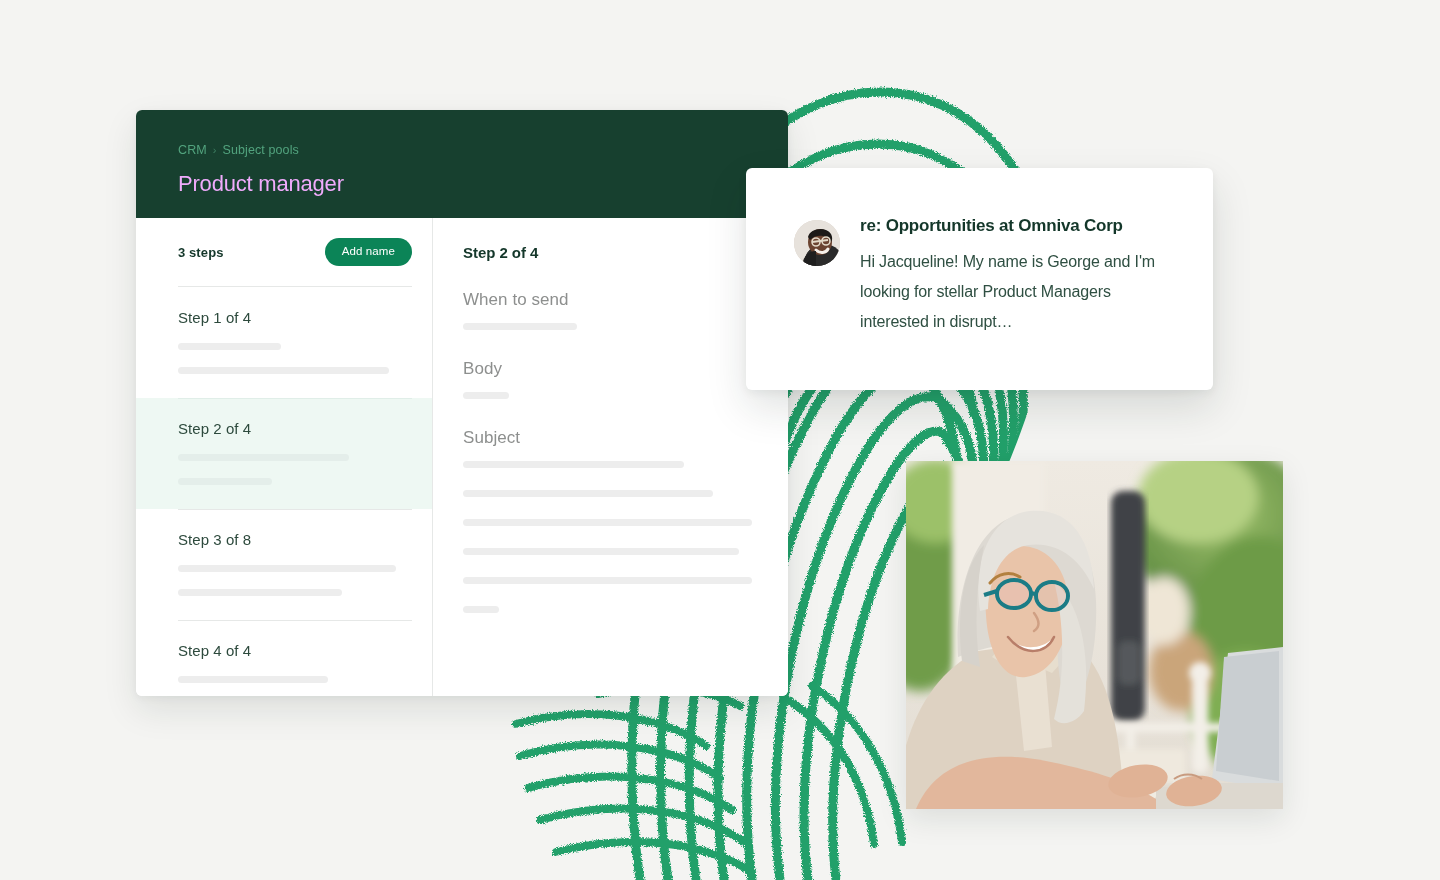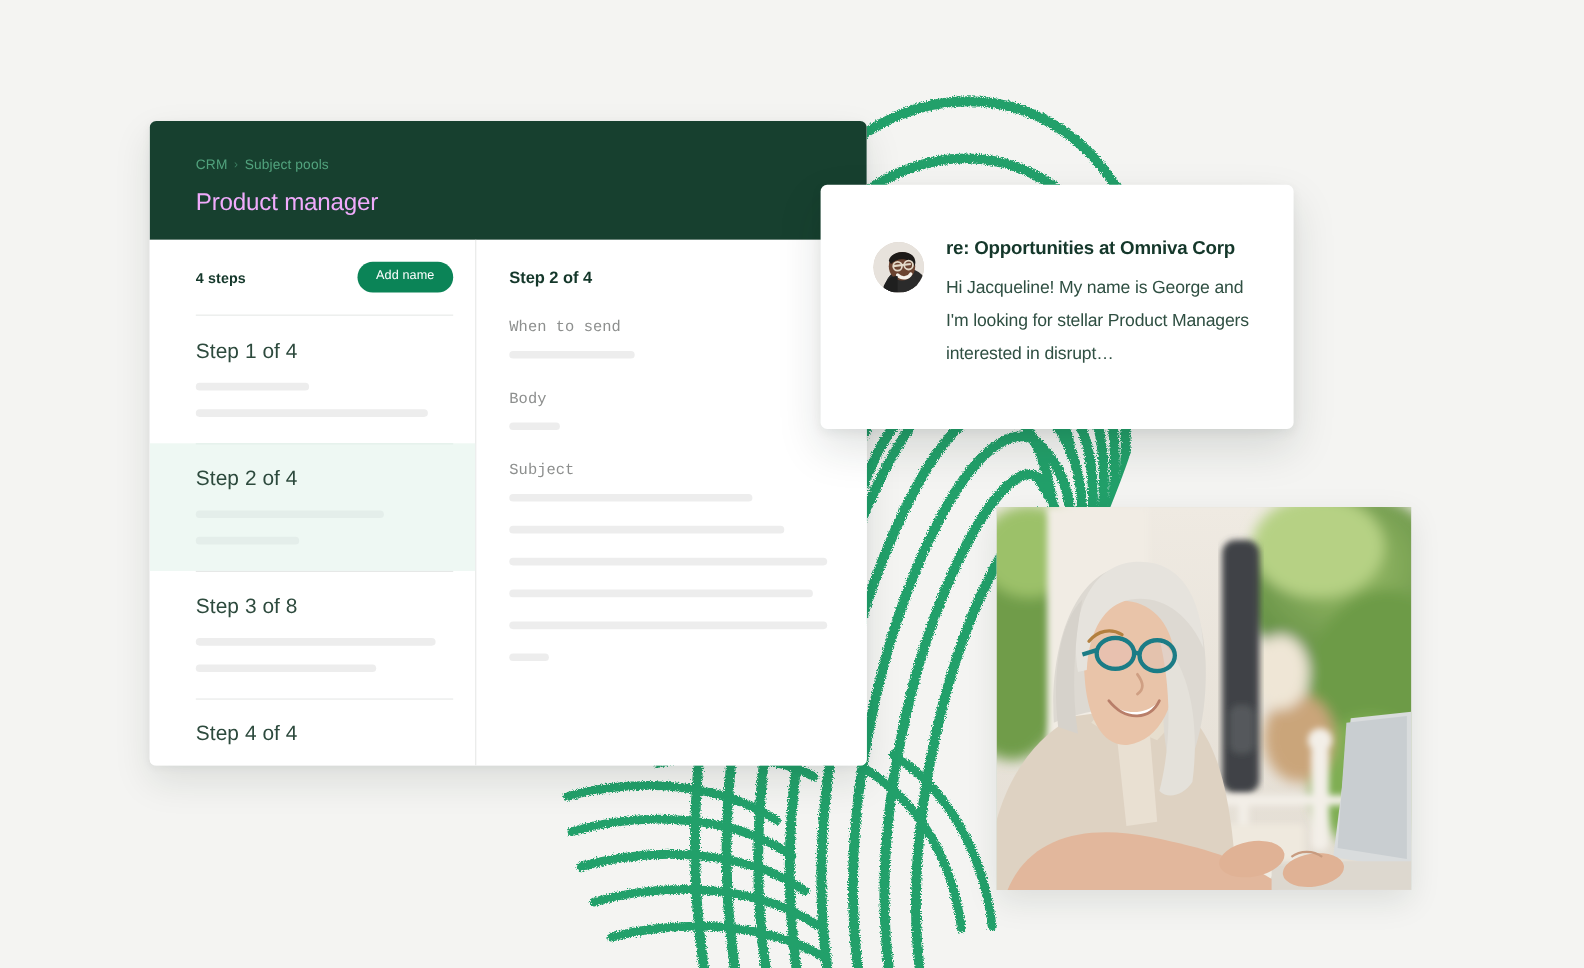--- a/index.html
+++ b/index.html
@@ -118,21 +118,21 @@
     position: absolute;
     left: 42px; right: 20px; top: 0;
     height: 1px;
     background: #e6e8e7;
   }
   .step-item.selected {
     background: #eef8f3;
   }
   .step-item.selected::before { background: #e0eee8; }
   .step-item .step-label {
-    font-size: 19px;
+    font-size: 15px;
     color: #2d4a3d;
     letter-spacing: .05px;
   }
   .skel {
     height: 7px;
     background: #ededed;
     border-radius: 4px;
     margin-top: 17px;
   }
   .step-item.selected .skel { background: #e4eeea; }
@@ -142,35 +142,34 @@
     flex: 1;
     padding: 26px 0 0 30px;
   }
   #detail-title {
     font-size: 15px;
     font-weight: 700;
     color: #14372a;
     letter-spacing: -.05px;
   }
   .field-label {
-    font-size: 14px;
+    font-size: 17px;
     color: #8d8f8e;
     letter-spacing: .05px;
-    font-family: Liberation Mono, monospace;
   }
   .field-block { margin-top: 29px; }
   .field-block .skel { margin-top: 13px; }
   #body-lines .skel { margin-top: 22px; }
 
   
   #email-card {
     position: absolute;
     left: 746px;
     top: 168px;
-    width: 430px;
+    width: 467px;
     height: 222px;
     background: #ffffff;
     border-radius: 6px;
     box-shadow: 0 18px 40px rgba(20,40,30,.13), 0 3px 10px rgba(20,40,30,.06);
     z-index: 4;
     padding: 48px 40px 0 48px;
     display: flex;
     gap: 20px;
   }
   #email-avatar {
@@ -279,21 +278,21 @@
       <span class="sep">›</span>
       <span class="crumb">Subject pools</span>
     </div>
     <h1 id="page-title">Product manager</h1>
   </div>
 
   <div id="crm-body">
 
     <div id="steps-pane">
       <div id="steps-toolbar">
-        <span id="steps-count">4 steps</span>
+        <span id="steps-count">3 steps</span>
         <button id="add-step-button">Add name</button>
       </div>
       <div id="steps-divider-top"></div>
       <div id="steps-list">
           <div class="step-item">
             <div class="step-label">Step 1 of 4</div>
             <div class="skel" style="width: 44%;"></div>
             <div class="skel" style="width: 90%;"></div>
           </div>
           <div class="step-item selected">

